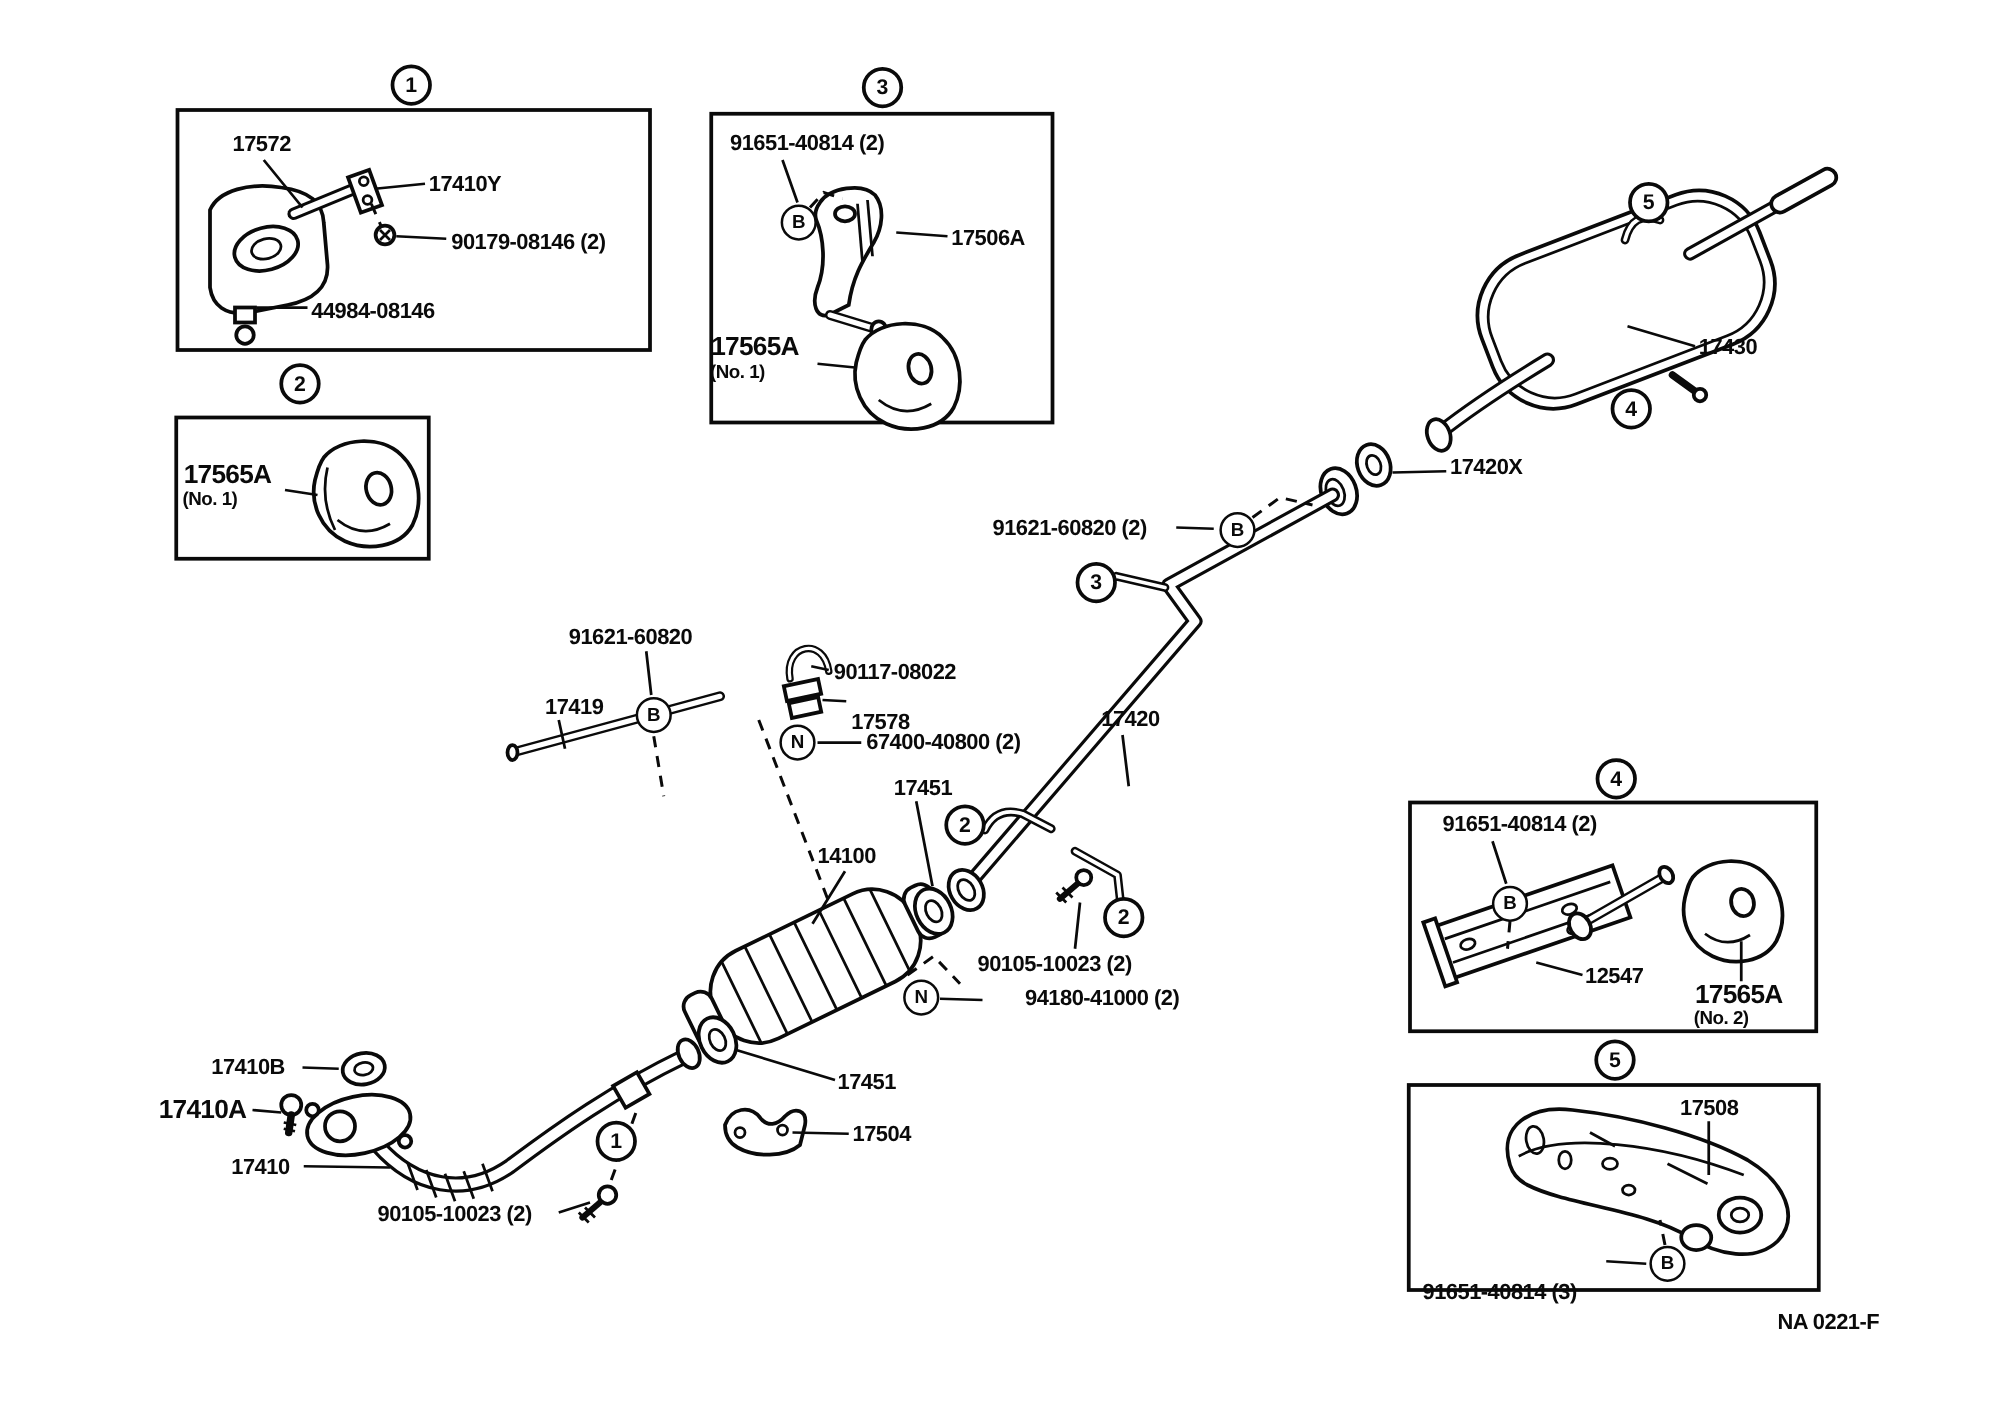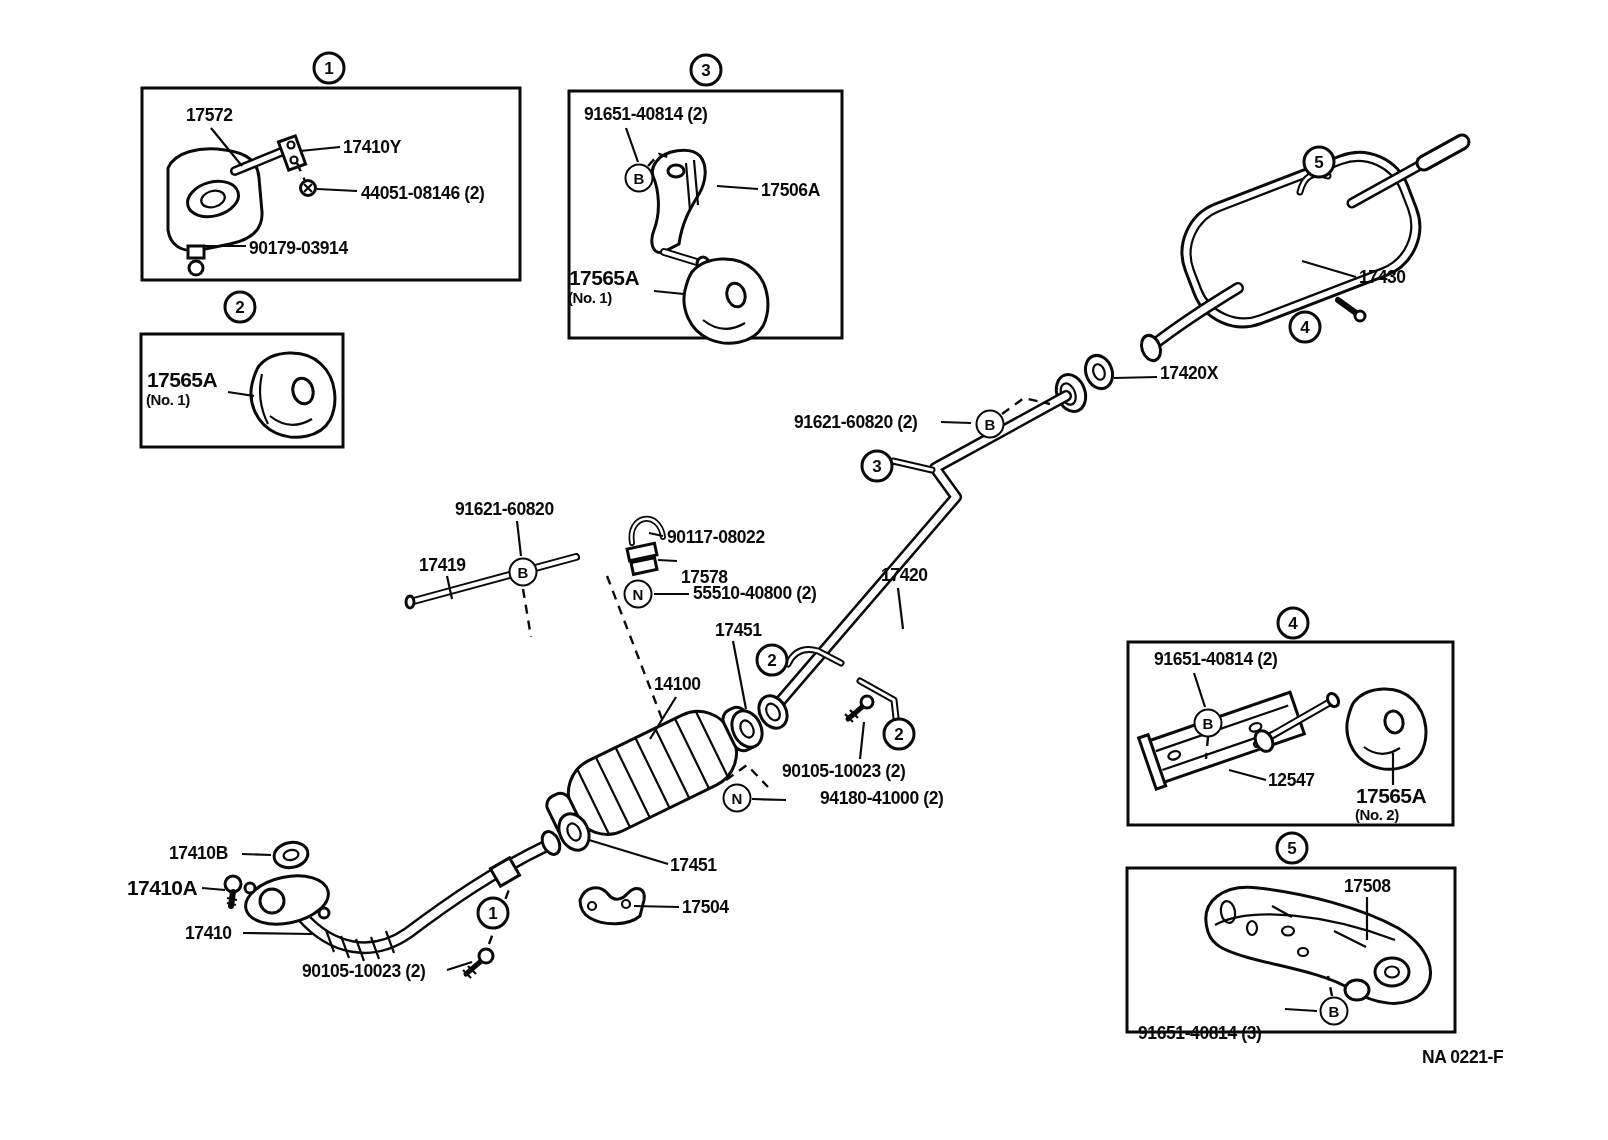--- a/index.html
+++ b/index.html
@@ -274,36 +274,36 @@
   <div class="clet" style="left:639px;top:178px">B</div>
   <div class="clet" style="left:523px;top:572px">B</div>
   <div class="clet" style="left:638px;top:594px">N</div>
   <div class="clet" style="left:990px;top:424px">B</div>
   <div class="clet" style="left:737px;top:798px">N</div>
   <div class="clet" style="left:1208px;top:723px">B</div>
   <div class="clet" style="left:1334px;top:1011px">B</div>
 
   <div class="lbl" style="left:186px;top:106px">17572</div>
   <div class="lbl" style="left:343px;top:138px">17410Y</div>
-  <div class="lbl" style="left:361px;top:184px">44051-08146 (2)</div>
-  <div class="lbl" style="left:249px;top:239px">90179-03914</div>
+  <div class="lbl" style="left:361px;top:184px">90179-08146 (2)</div>
+  <div class="lbl" style="left:249px;top:239px">44984-08146</div>
   <div class="lbl big" style="left:147px;top:368px">17565A</div>
   <div class="lbl small" style="left:146px;top:392px">(No. 1)</div>
   <div class="lbl" style="left:584px;top:105px">91651-40814 (2)</div>
   <div class="lbl" style="left:761px;top:181px">17506A</div>
   <div class="lbl big" style="left:569px;top:266px">17565A</div>
   <div class="lbl small" style="left:568px;top:290px">(No. 1)</div>
   <div class="lbl" style="left:1359px;top:268px">17430</div>
   <div class="lbl" style="left:1160px;top:364px">17420X</div>
   <div class="lbl" style="left:794px;top:413px">91621-60820 (2)</div>
   <div class="lbl" style="left:455px;top:500px">91621-60820</div>
   <div class="lbl" style="left:667px;top:528px">90117-08022</div>
   <div class="lbl" style="left:681px;top:568px">17578</div>
-  <div class="lbl" style="left:693px;top:584px">55510-40800 (2)</div>
-  <div class="lbl" style="left:419px;top:556px">17419</div>
+  <div class="lbl" style="left:693px;top:584px">67400-40800 (2)</div>
+  <div class="lbl" style="left:436px;top:556px">17419</div>
   <div class="lbl" style="left:881px;top:566px">17420</div>
   <div class="lbl" style="left:715px;top:621px">17451</div>
   <div class="lbl" style="left:654px;top:675px">14100</div>
   <div class="lbl" style="left:782px;top:762px">90105-10023 (2)</div>
   <div class="lbl" style="left:820px;top:789px">94180-41000 (2)</div>
   <div class="lbl" style="left:670px;top:856px">17451</div>
   <div class="lbl" style="left:682px;top:898px">17504</div>
   <div class="lbl" style="left:169px;top:844px">17410B</div>
   <div class="lbl big" style="left:127px;top:876px">17410A</div>
   <div class="lbl" style="left:185px;top:924px">17410</div>

